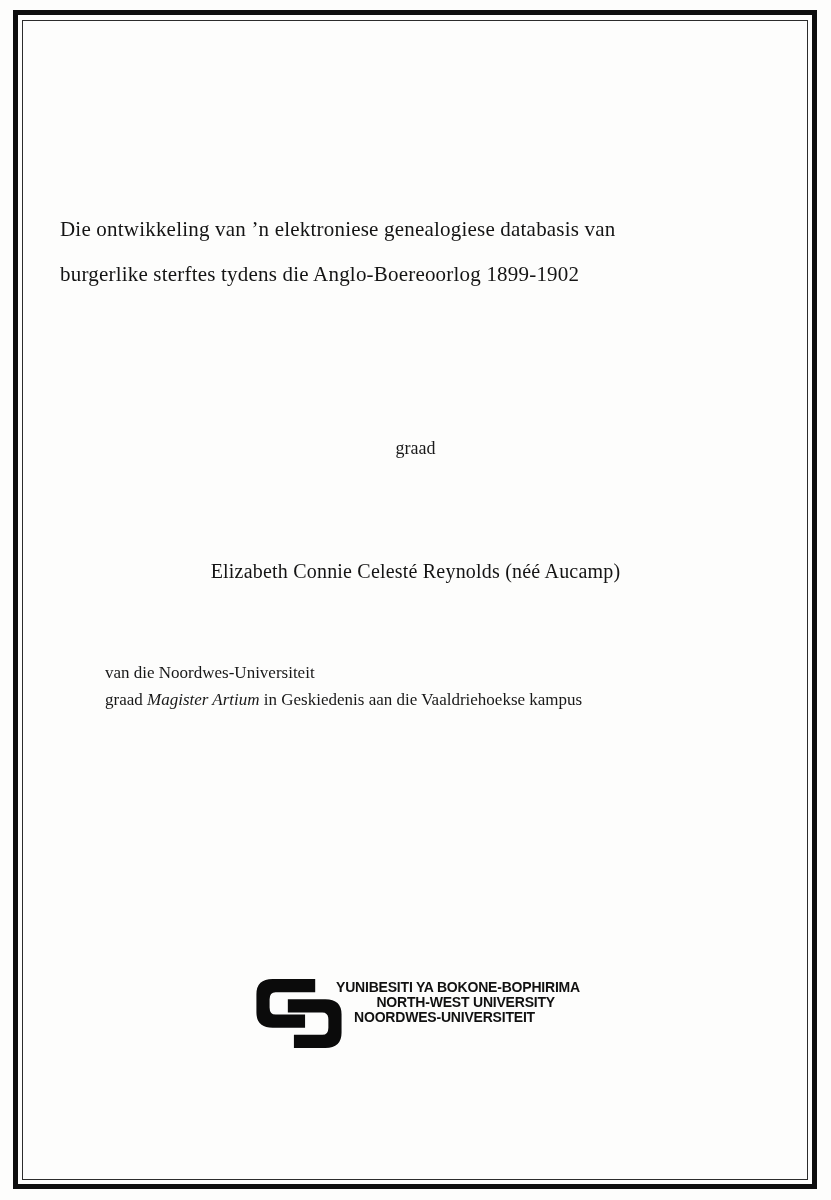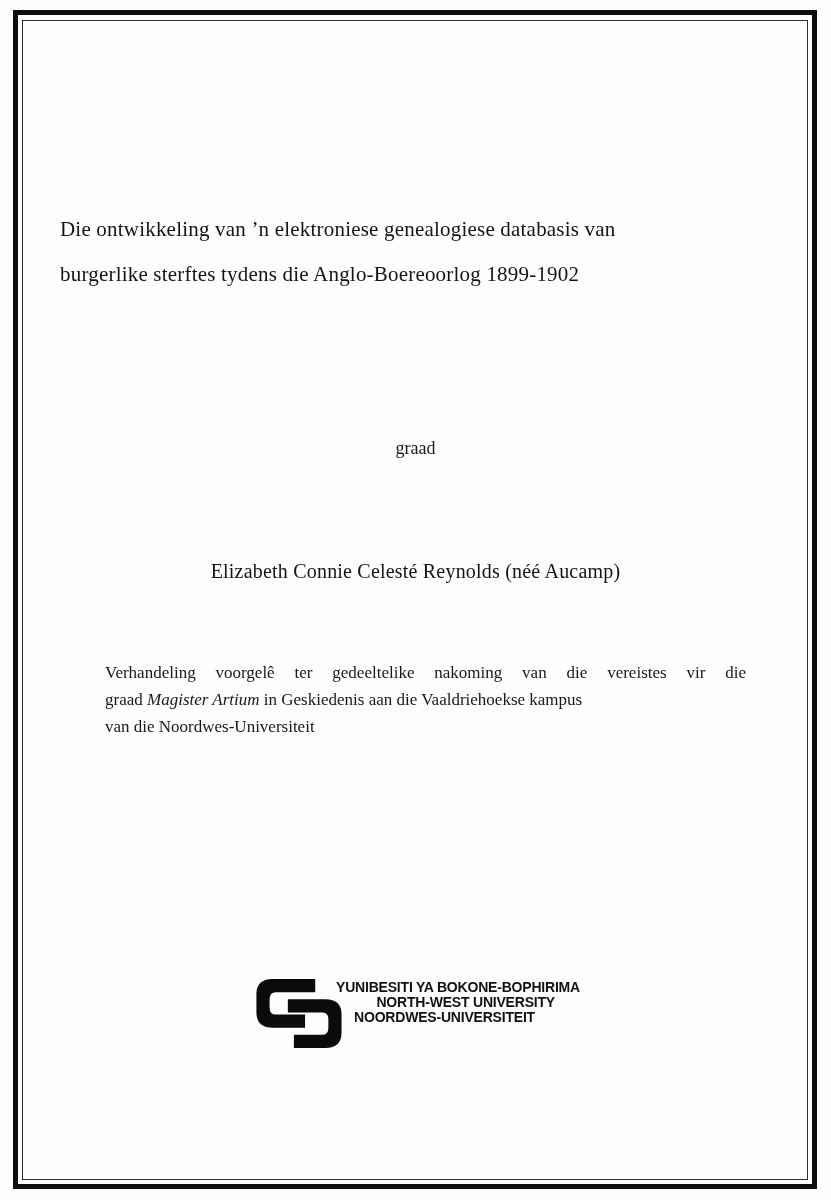--- a/index.html
+++ b/index.html
@@ -119,23 +119,22 @@
   <h1 class="title-block" style="font-weight: normal; margin: 0;">
     <div>Die ontwikkeling van ’n elektroniese genealogiese databasis van</div>
     <div>burgerlike sterftes tydens die Anglo-Boereoorlog 1899-1902</div>
   </h1>
 
   <div class="deur-line">graad</div>
 
   <div class="author-line">Elizabeth Connie Celesté Reynolds (néé Aucamp)</div>
 
   <div class="statement-block">
-    <div class="statement-line-justify">Verhandeling voorgelê ter gedeeltelike nakoming van die vereistes vir die</div>
+    <div>van die Noordwes-Universiteit</div>
     <div><span>graad </span><em>Magister Artium</em><span> in Geskiedenis aan die Vaaldriehoekse kampus</span></div>
-    <div>van die Noordwes-Universiteit</div>
   </div>
 
 
   <div class="logo">
     <svg class="logo-mark" viewBox="0 0 86 74" xmlns="http://www.w3.org/2000/svg" aria-hidden="true">
 
       <path fill="#0b0b0b" d="M 58 2 L 16 2 Q 0 2 0 17 L 0 35 Q 0 50 16 50 L 48 50 L 48 37 L 19 37 Q 13 37 13 30 L 13 22 Q 13 15 19 15 L 58 15 Z"></path>
 
       <path fill="#0b0b0b" stroke="#fdfdfc" stroke-width="2.5" paint-order="stroke" d="M 31 22 L 68 22 Q 84 22 84 37 L 84 55 Q 84 70 68 70 L 37 70 L 37 57 L 65 57 Q 71 57 71 50 L 71 42 Q 71 35 65 35 L 31 35 Z"></path>
     </svg>

